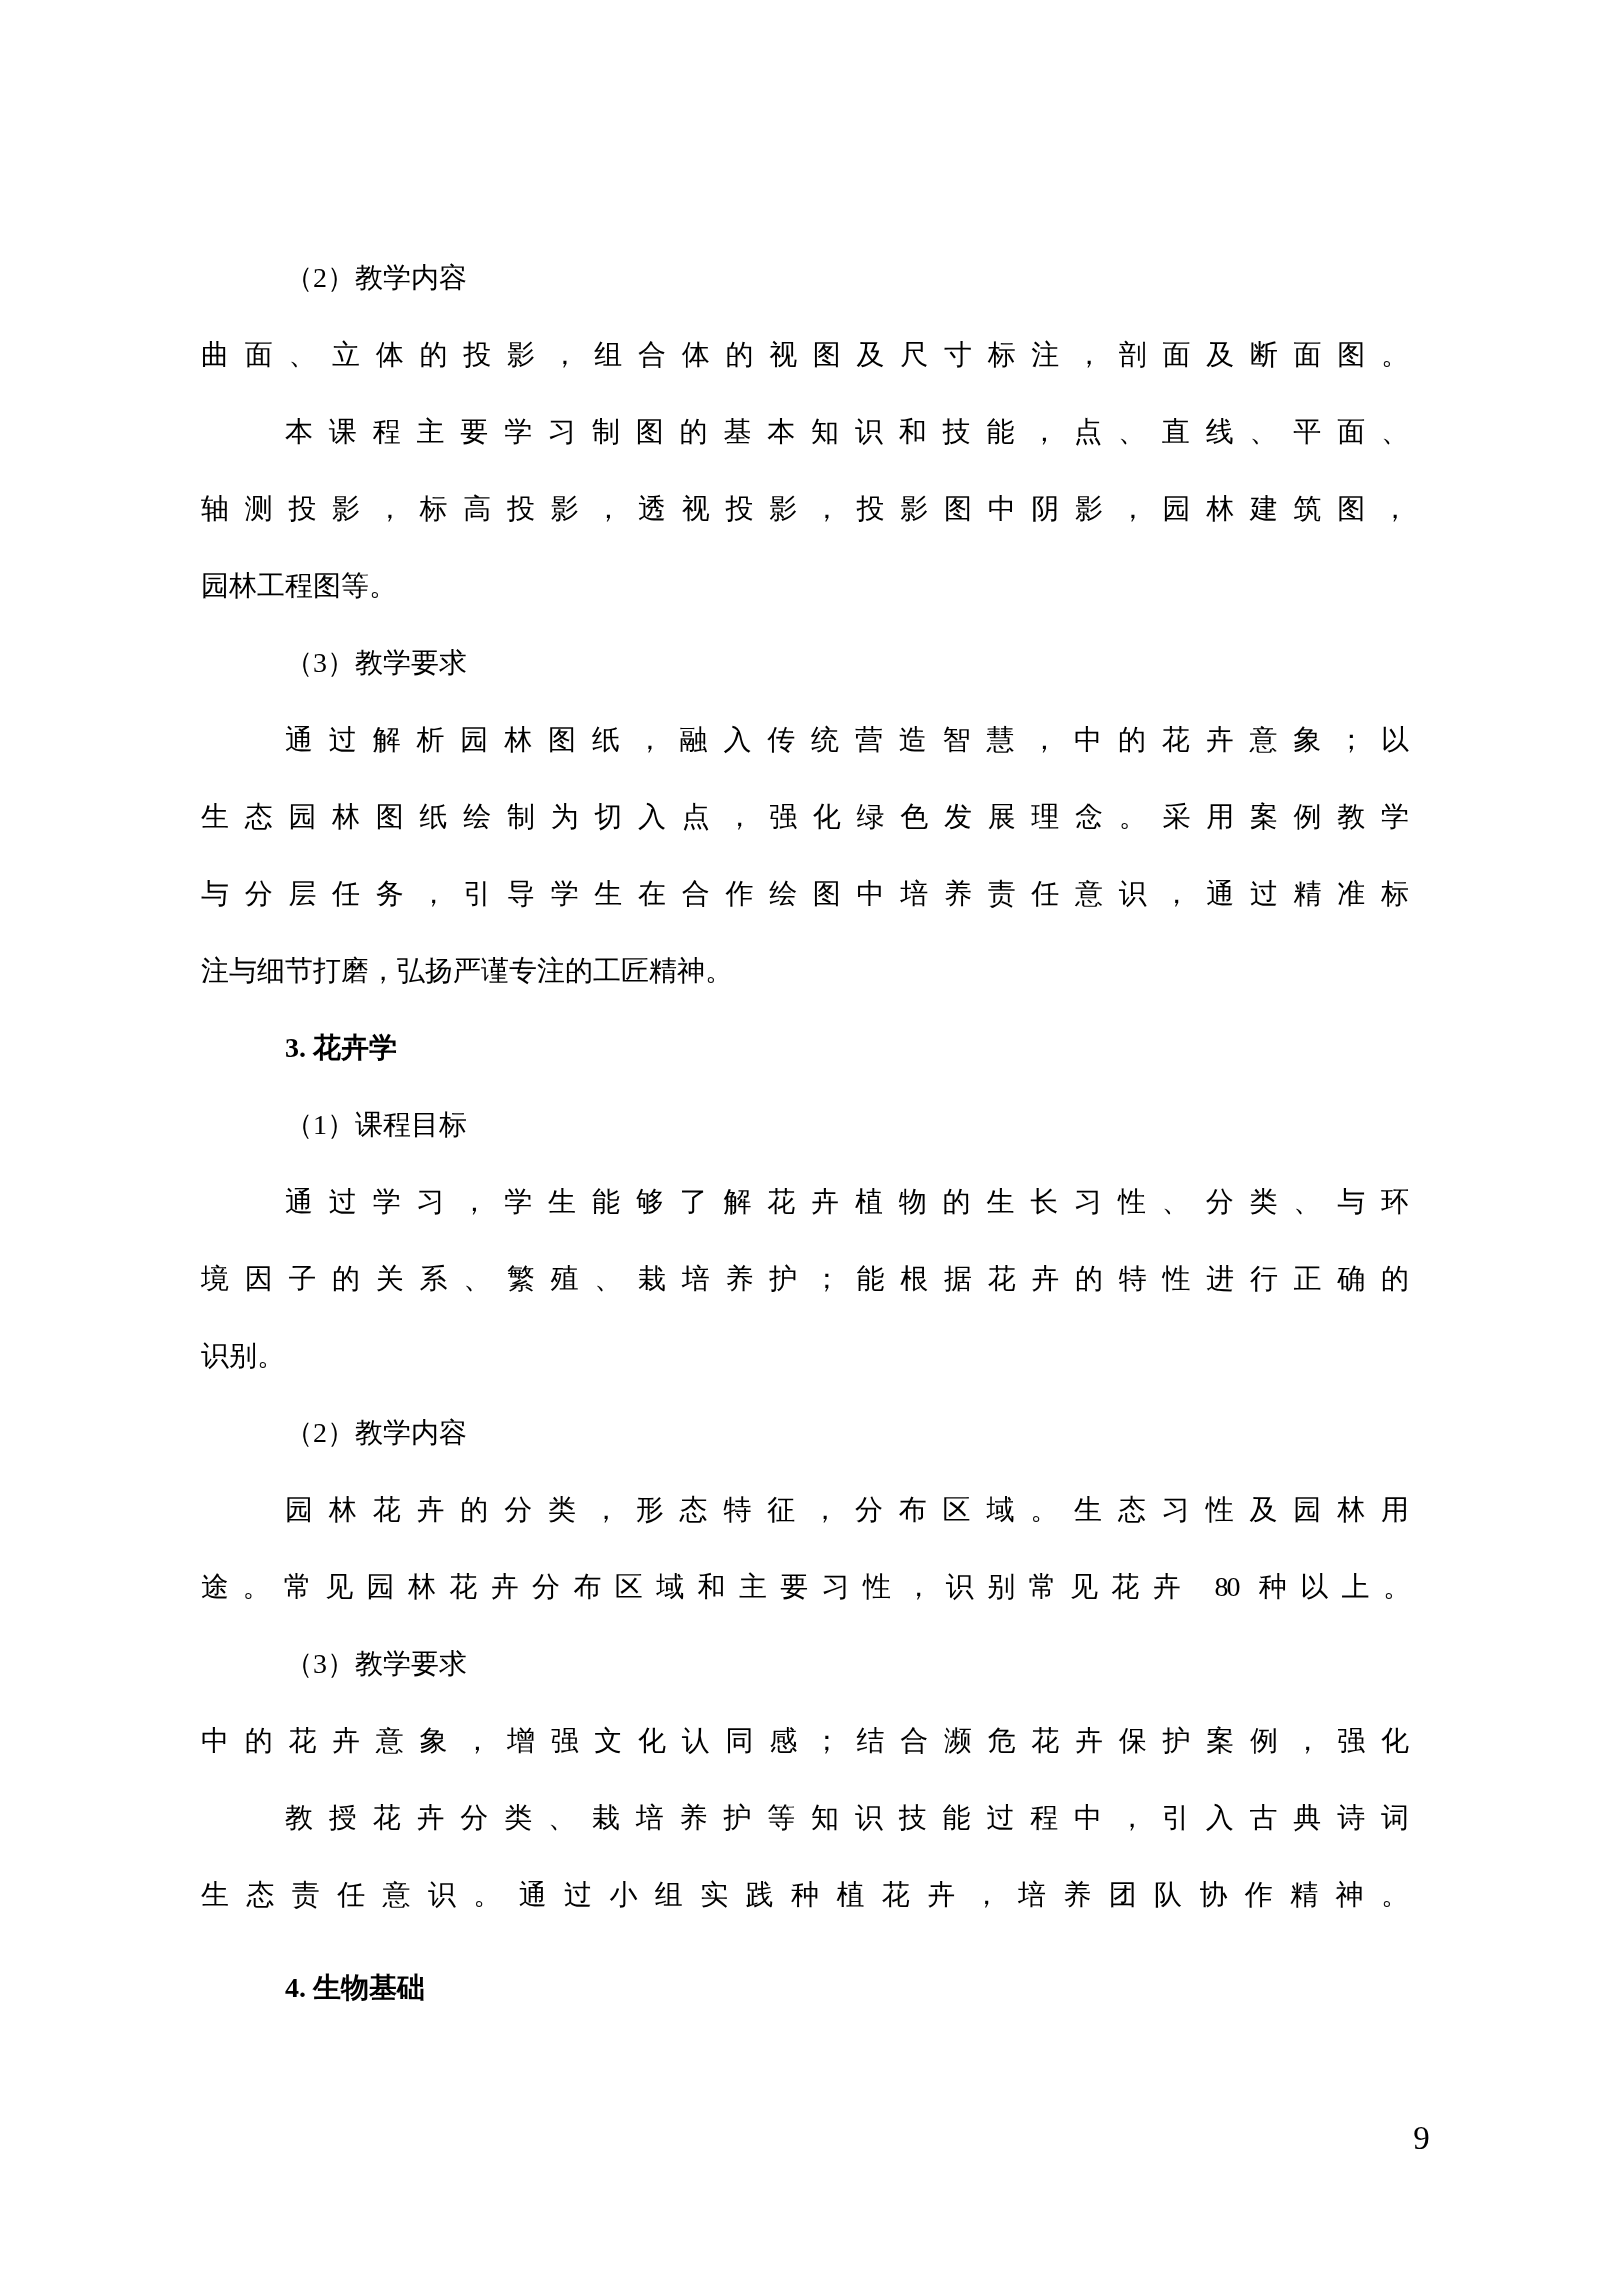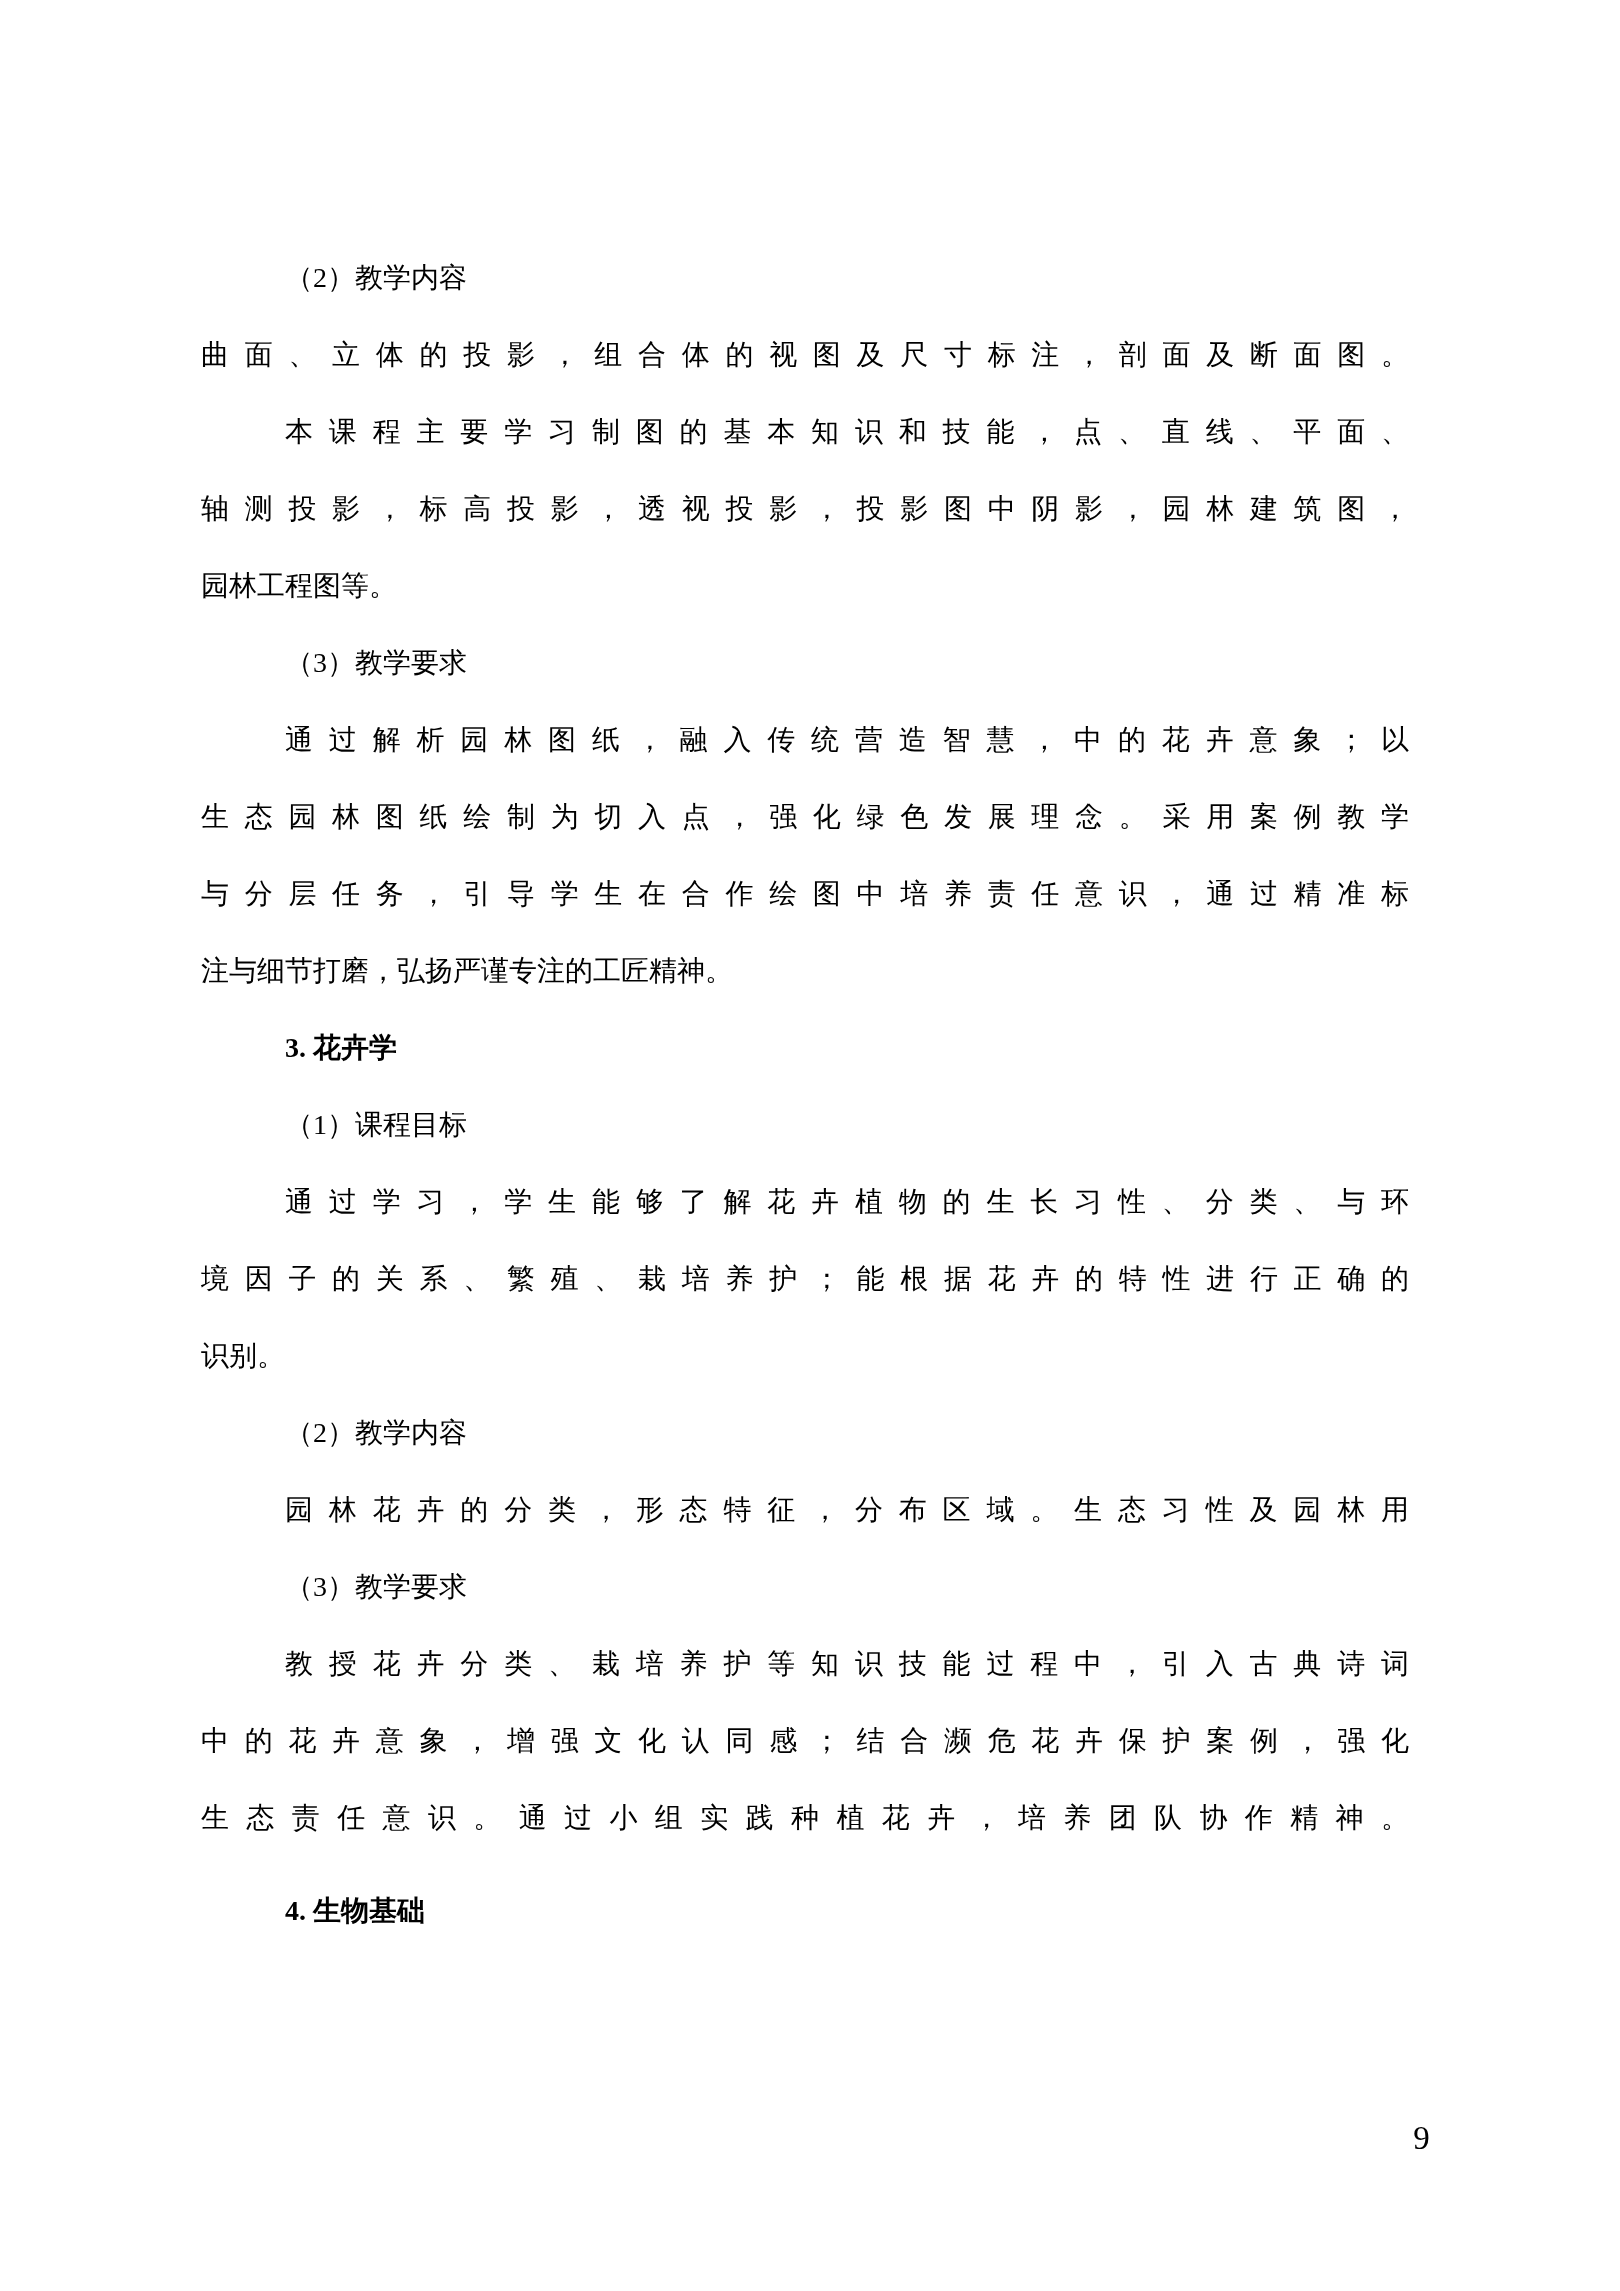--- a/index.html
+++ b/index.html
@@ -64,21 +64,22 @@
       <div class="line fill">生态园林图纸绘制为切入点，强化绿色发展理念。采用案例教学</div>
       <div class="line fill">与分层任务，引导学生在合作绘图中培养责任意识，通过精准标</div>
       <div class="line">注与细节打磨，弘扬严谨专注的工匠精神。</div>
       <div class="line indent bold">3. 花卉学</div>
       <div class="line indent">（1）课程目标</div>
       <div class="line fill indent">通过学习，学生能够了解花卉植物的生长习性、分类、与环</div>
       <div class="line fill">境因子的关系、繁殖、栽培养护；能根据花卉的特性进行正确的</div>
       <div class="line">识别。</div>
       <div class="line indent">（2）教学内容</div>
       <div class="line fill indent">园林花卉的分类，形态特征，分布区域。生态习性及园林用</div>
+      <div class="line fill tight">途。常见园林花卉分布区域和主要习性，识别常见花卉 80 种以上。</div>
       <div class="line indent">（3）教学要求</div>
+      <div class="line fill">中的花卉意象，增强文化认同感；结合濒危花卉保护案例，强化</div>
       <div class="line fill indent">教授花卉分类、栽培养护等知识技能过程中，引入古典诗词</div>
-      <div class="line fill">中的花卉意象，增强文化认同感；结合濒危花卉保护案例，强化</div>
       <div class="line fill">生态责任意识。通过小组实践种植花卉，培养团队协作精神。</div>
       <div class="line indent bold space-before">4. 生物基础</div>
     </div>
   <div class="page-number">9</div>
 </div>
 
 
 </body></html>

